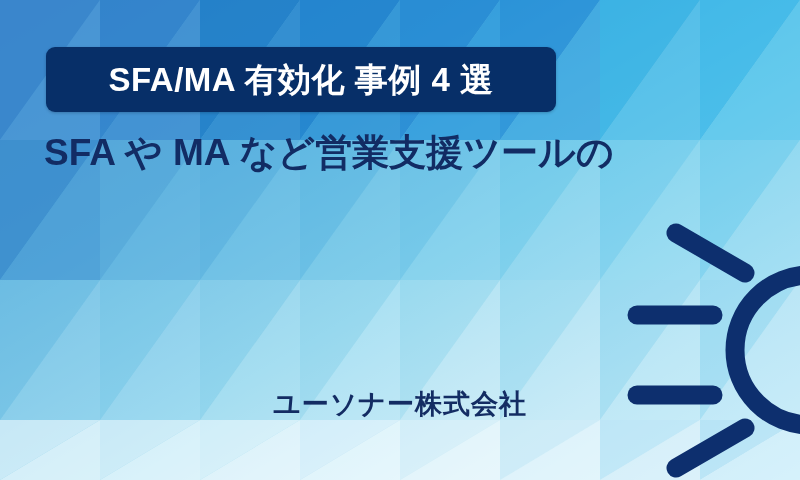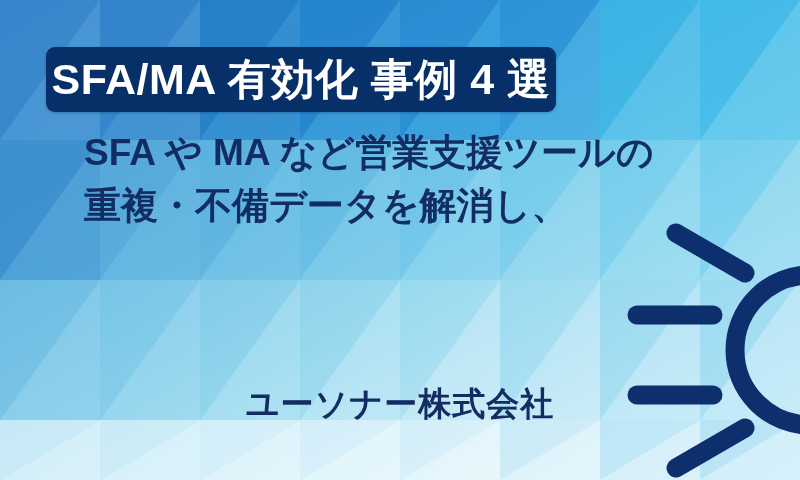--- a/index.html
+++ b/index.html
@@ -37,53 +37,52 @@
     background: #072f68;
     border-radius: 9px;
     box-sizing: border-box;
     display: flex;
     align-items: center;
     justify-content: center;
     box-shadow: 0 1px 3px rgba(3, 20, 45, 0.25);
   }
   .badge-text {
     color: #ffffff;
-    font-size: 43px;
+    font-size: 33px;
     font-weight: 700;
     letter-spacing: 0.5px;
     line-height: 1;
     white-space: nowrap;
   }
 
   
   .headline {
     position: absolute;
     left: 44px;
     top: 126px;
     width: 640px;
   }
   .headline-line {
     color: #122c64;
     font-size: 37px;
     font-weight: 700;
     line-height: 53px;
     letter-spacing: 0px;
     white-space: nowrap;
-    margin-left: 40px;
   }
 
   
   .company {
     position: absolute;
     left: 0;
     top: 386px;
     width: 800px;
     text-align: center;
     color: #132c63;
-    font-size: 33px;
+    font-size: 27px;
     font-weight: 700;
     letter-spacing: 1px;
     line-height: 36px;
   }
 
   
   .sun-icon {
     position: absolute;
     left: 620px;
     top: 218px;
@@ -189,18 +188,17 @@
       <line x1="56" y1="250" x2="125" y2="210"></line>
     </g>
   </svg>
 
   <div class="badge">
     <span class="badge-text">SFA/MA 有効化 事例 4 選</span>
   </div>
 
   <div class="headline">
     <div class="headline-line">SFA や MA など営業支援ツールの</div>
-    <div class="headline-line">重複・不備データを解消し、</div>
   </div>
 
   <div class="company">ユーソナー株式会社</div>
 
 </div>
 
 </body></html>

